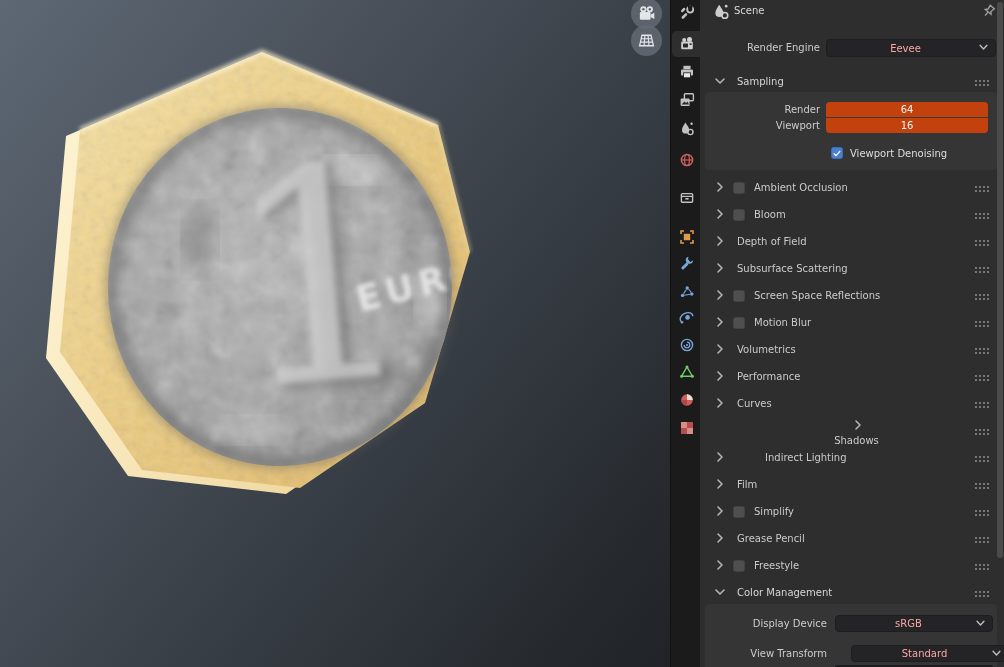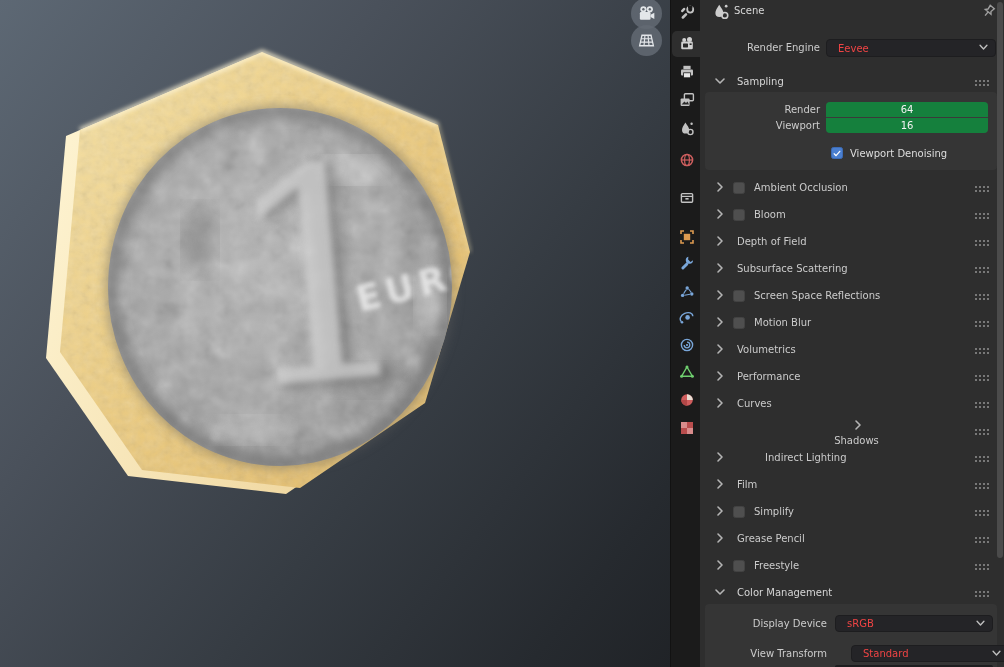--- a/index.html
+++ b/index.html
@@ -19,25 +19,25 @@
   .tabstrip { position:absolute; left:670px; top:0; width:30px; height:667px; background:#1b1b1b; border-left:1px solid #121212; }
   .ptab { position:absolute; left:1px; width:29px; height:26px; display:flex; align-items:center; justify-content:center; }
   .ptab.active { background:#2e2e2e; border-radius:5px 0 0 5px; }
 
   
   .props { position:absolute; left:700px; top:0; width:304px; height:667px; background:#2e2e2e; font-size:10px; color:#c9c9c9; }
   .abs { position:absolute; }
   .hdr-label { color:#d9d9d9; }
   .right-label { position:absolute; text-align:right; color:#cccccc; white-space:nowrap; }
   .dropdown { position:absolute; background:#242427; border:1px solid #1d1d1f; border-radius:4px;
-    color:#ef4444; display:flex; align-items:center; padding:0 22px 0 11px; }
+    color:#fca5a5; display:flex; align-items:center; padding:0 22px 0 11px;justify-content:center; }
   .dropdown .dd-chev { position:absolute; right:6px; top:50%; transform:translateY(-50%); }
   .subbox { position:absolute; background:#353535; border-radius:4px; }
   .numgroup { position:absolute; border-radius:4px; overflow:hidden; background:#3a3a3a; }
-  .numfield { height:15px; background:#15803d; color:#f2f2f2; text-align:center; line-height:15px; }
+  .numfield { height:15px; background:#c2410c; color:#f2f2f2; text-align:center; line-height:15px; }
   .numfield + .numfield { margin-top:1px; }
   .sect-row { position:absolute; left:0; width:304px; height:27px; display:flex; align-items:center; }
   .sect-row .chev { margin-left:12px; }
   .sect-label { color:#cbcbcb; margin-left:9px; white-space:nowrap; }
   .sect-label.hdr { color:#d6d6d6; }
   .cbx { width:12px; height:12px; border-radius:2.5px; background:#4f4f4f; border:1px solid #434343;
     display:flex; align-items:center; justify-content:center; flex:none; }
   .cbx.on { background:#4a7fd0; border-color:#3c6cb7; }
   .dots { position:absolute; right:14px; top:50%; width:17px; height:8px; transform:translateY(-50%);
     background-image:radial-gradient(circle,#787878 1px,transparent 1.2px); background-size:4px 4px; background-position:1px 1px; }

